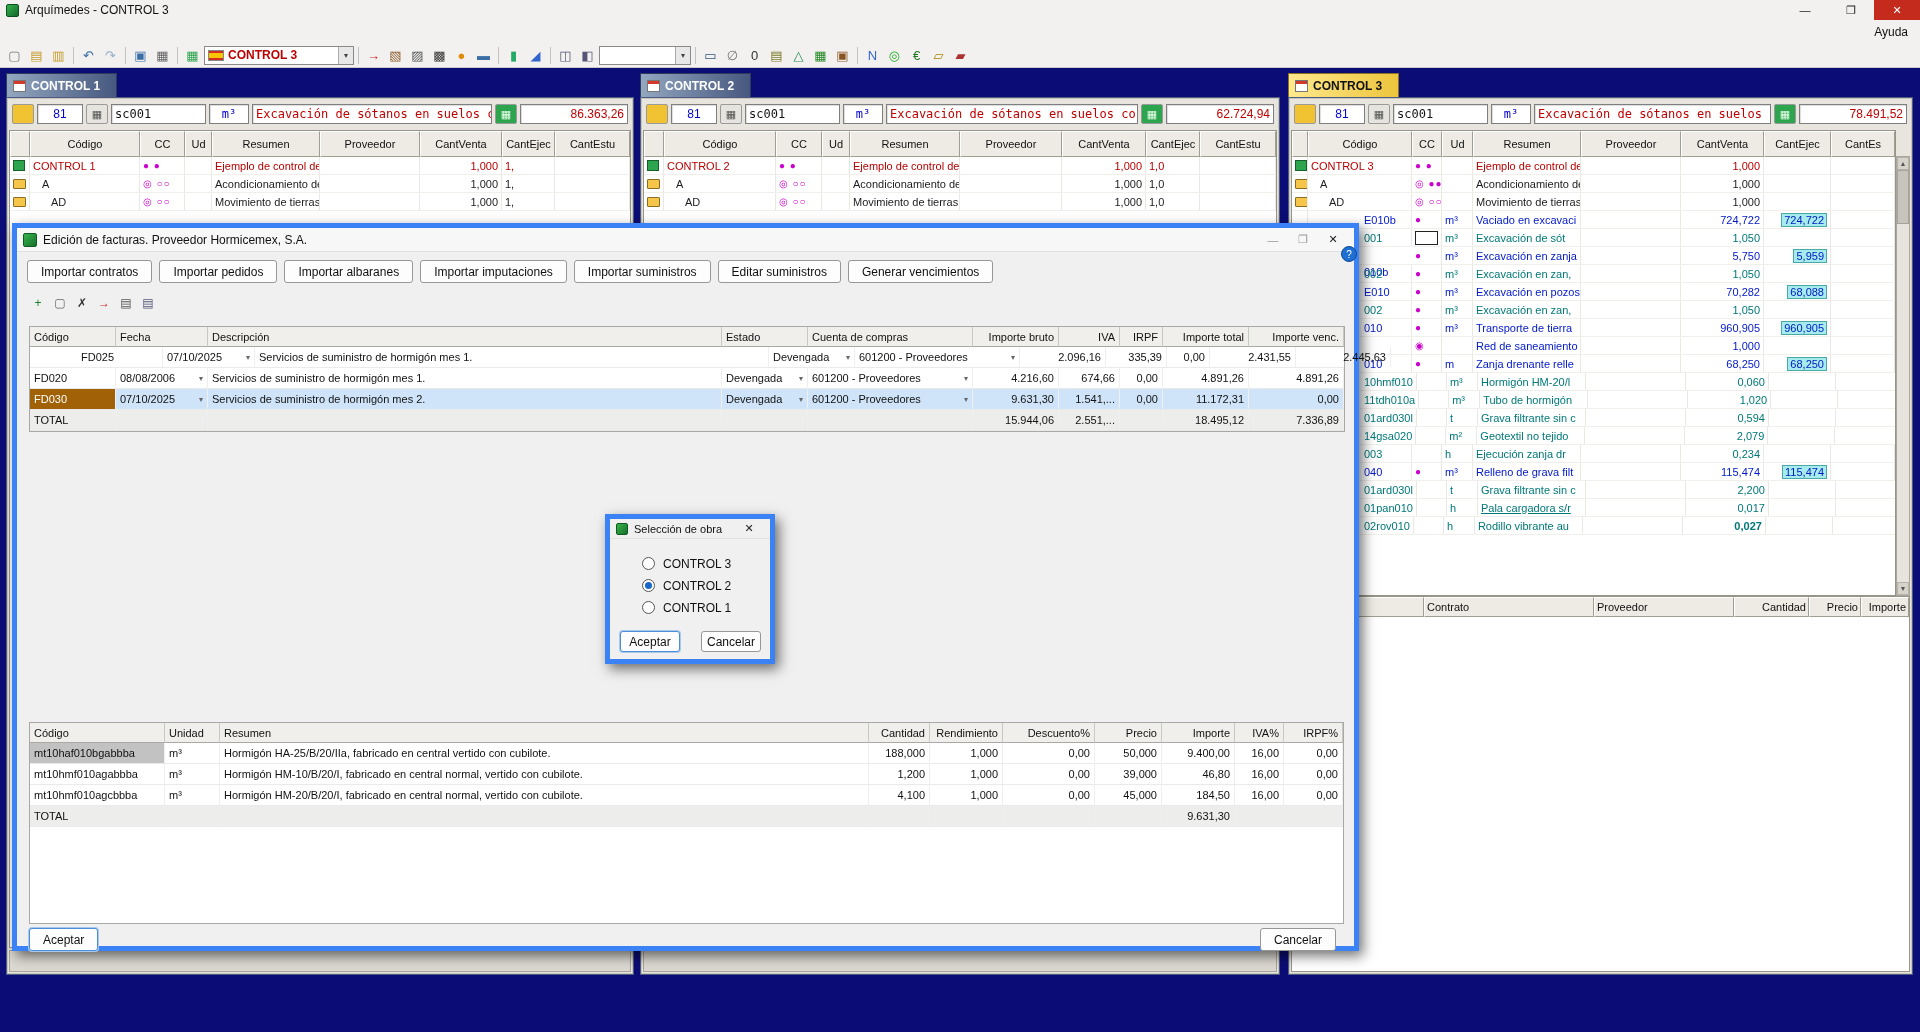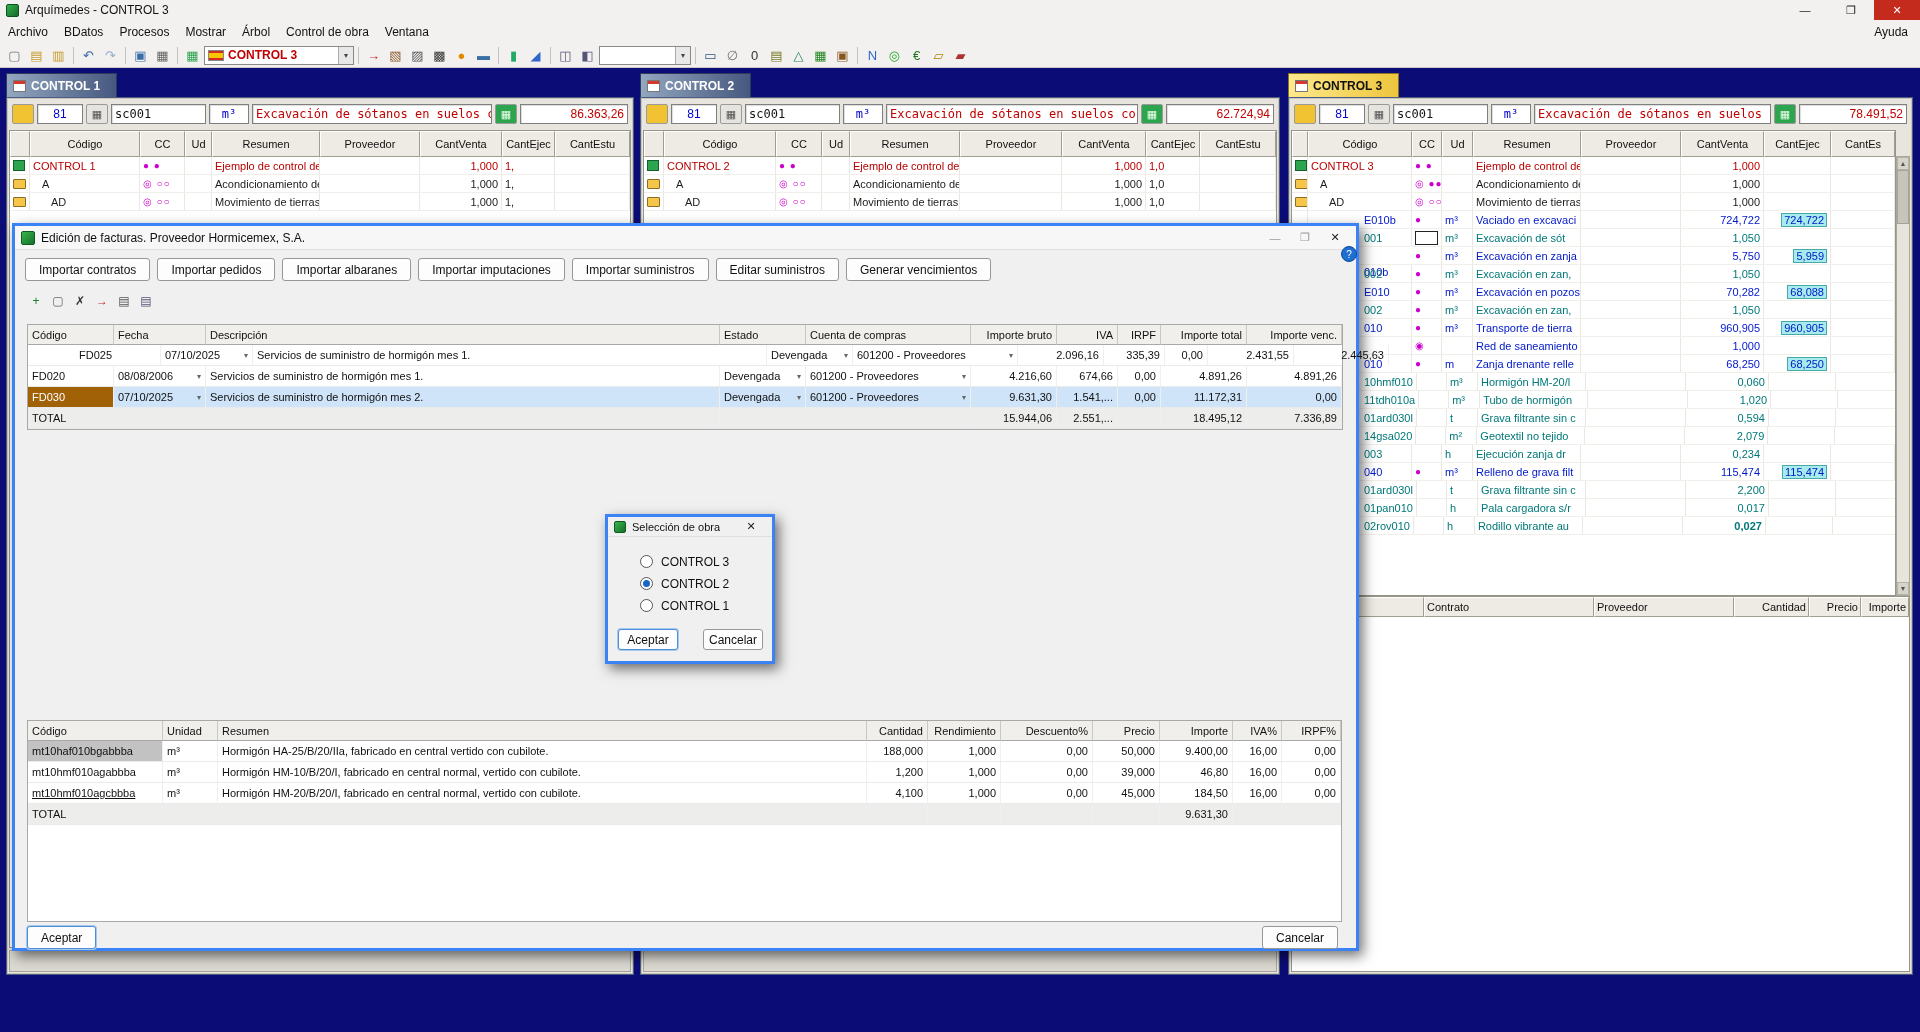--- a/index.html
+++ b/index.html
@@ -59,21 +59,21 @@
 .fold{width:13px;height:10px;flex:0 0 13px;background:#f6c64b;border:1px solid #8a6d1f;border-radius:1px;margin-right:3px}
 .gico{width:12px;height:11px;flex:0 0 12px;background:#2da44e;border:1px solid #14602c;margin-right:2px}
 .btable{position:absolute;left:2px;right:2px;top:498px;bottom:2px;background:#fff;border:1px solid #97948a;overflow:hidden}
 .vscroll{position:absolute;right:2px;top:58px;width:14px;height:440px;background:#e6e4dd;border:1px solid #aaa79e;display:flex;flex-direction:column;align-items:center;font-size:7px;color:#555}
 .sarrow{height:13px;display:flex;align-items:center;justify-content:center;width:100%;background:#d6d3cb;border:1px solid #b5b2a9}
 .sthumb{width:12px;height:54px;background:#c7c4bb;border:1px solid #a5a299}
 .sspace{flex:1}
 .bottomstrip{position:absolute;left:2px;right:2px;bottom:2px;height:22px;background:#dcd9d2;border:1px solid #a7a49c;z-index:2}
 
 
-.dlg{position:absolute;background:#f0f0f0;border:3px solid #3b82f6;box-shadow:4px 5px 12px rgba(0,0,0,.55)}
+.dlg{position:absolute;background:#f0f0f0;border:5px solid #3b82f6;box-shadow:4px 5px 12px rgba(0,0,0,.55)}
 #invoice-dialog{z-index:50}
 #sel-dlg{z-index:60}
 .dtitle{height:24px;display:flex;align-items:center;gap:6px;padding:0 6px;background:#f7f7f7;border-bottom:1px solid #e0e0e0;font-size:12px}
 .dtitle.small{height:20px;font-size:11px;background:#f0f0f0}
 .dico{width:14px;height:14px;flex:0 0 14px;background:linear-gradient(135deg,#39b54a,#156f2b);border:1px solid #0d5a22;border-radius:2px}
 .dico.sm{width:12px;height:12px;flex:0 0 12px}
 .dbtns{margin-left:auto;display:flex;height:100%}
 .dbtn{width:30px;height:100%;display:flex;align-items:center;justify-content:center;color:#9a9a9a;font-size:11px}
 .dbtn.close{color:#222}
 .btn{height:23px;padding:0 13px;background:#fdfdfd;border:1px solid #979797;border-radius:3px;font-size:12px;display:inline-flex;align-items:center;justify-content:center;color:#111;white-space:nowrap}
@@ -112,29 +112,20 @@
   <span class="appico"></span>
   <span>Arquímedes - CONTROL 3</span>
   <div id="winbtns">
     <div class="wbtn">—</div>
     <div class="wbtn">❐</div>
     <div class="wbtn close">✕</div>
   </div>
 </div>
 
 <div id="menubar">
-  <div id="menu-items">
-      <div class="menu-item">Archivo</div>
-      <div class="menu-item">BDatos</div>
-      <div class="menu-item">Procesos</div>
-      <div class="menu-item">Mostrar</div>
-      <div class="menu-item">Árbol</div>
-      <div class="menu-item">Control de obra</div>
-      <div class="menu-item">Ventana</div>
-    </div>
   <div class="menu-item" id="menu-help">Ayuda</div>
 </div>
 
 <div id="toolbar">
     <div class="tbicon" style="color: rgb(119, 119, 119);">▢</div>
     <div class="tbicon" style="color: rgb(199, 154, 42);">▤</div>
     <div class="tbicon" style="color: rgb(199, 154, 42);">▥</div>
     <div class="tsep"></div>
     <div class="tbicon" style="color: rgb(58, 110, 165);">↶</div>
     <div class="tbicon" style="color: rgb(154, 176, 200);">↷</div>
@@ -635,21 +626,21 @@
             <div class="cd " style="flex: 0 0 67px;"></div>
             <div class="cd " style="flex: 0 0 64px;"></div>
           </div>
           <div class="crow st-mat clip">
             <div class="cd " style="flex: 0 0 16px;"></div>
             <div class="cd cd-code" style="flex: 0 0 104px;">
               <span>01pan010</span>
             </div>
             <div class="cd cc" style="flex: 0 0 30px;"></div>
             <div class="cd " style="flex: 0 0 31px;">h</div>
-            <div class="cd " style="flex: 0 0 108px;">Pala cargadora s/r</div>
+            <div class="cd " style="flex: 0 0 108px; text-decoration: underline;">Pala cargadora s/r</div>
             <div class="cd " style="flex: 0 0 100px;"></div>
             <div class="cd right" style="flex: 0 0 83px;">0,017</div>
             <div class="cd " style="flex: 0 0 67px;"></div>
             <div class="cd " style="flex: 0 0 64px;"></div>
           </div>
           <div class="crow st-mat clip">
             <div class="cd " style="flex: 0 0 16px;"></div>
             <div class="cd cd-code" style="flex: 0 0 104px;">
               <span>02rov010</span>
             </div>
@@ -802,21 +793,21 @@
         <div class="gtd " style="flex: 0 0 649px;">Hormigón HM-10/B/20/I, fabricado en central normal, vertido con cubilote.</div>
         <div class="gtd rt" style="flex: 0 0 61px;">1,200</div>
         <div class="gtd rt" style="flex: 0 0 73px;">1,000</div>
         <div class="gtd rt" style="flex: 0 0 92px;">0,00</div>
         <div class="gtd rt" style="flex: 0 0 67px;">39,000</div>
         <div class="gtd rt" style="flex: 0 0 73px;">46,80</div>
         <div class="gtd rt" style="flex: 0 0 49px;">16,00</div>
         <div class="gtd rt" style="flex: 0 0 59px;">0,00</div>
       </div>
       <div class="gtr">
-        <div class="gtd " style="flex: 0 0 135px; text-decoration: underline;">mt10hmf010agcbbba</div>
+        <div class="gtd " style="flex: 0 0 135px;">mt10hmf010agcbbba</div>
         <div class="gtd " style="flex: 0 0 55px;">m³</div>
         <div class="gtd " style="flex: 0 0 649px;">Hormigón HM-20/B/20/I, fabricado en central normal, vertido con cubilote.</div>
         <div class="gtd rt" style="flex: 0 0 61px;">4,100</div>
         <div class="gtd rt" style="flex: 0 0 73px;">1,000</div>
         <div class="gtd rt" style="flex: 0 0 92px;">0,00</div>
         <div class="gtd rt" style="flex: 0 0 67px;">45,000</div>
         <div class="gtd rt" style="flex: 0 0 73px;">184,50</div>
         <div class="gtd rt" style="flex: 0 0 49px;">16,00</div>
         <div class="gtd rt" style="flex: 0 0 59px;">0,00</div>
       </div>

